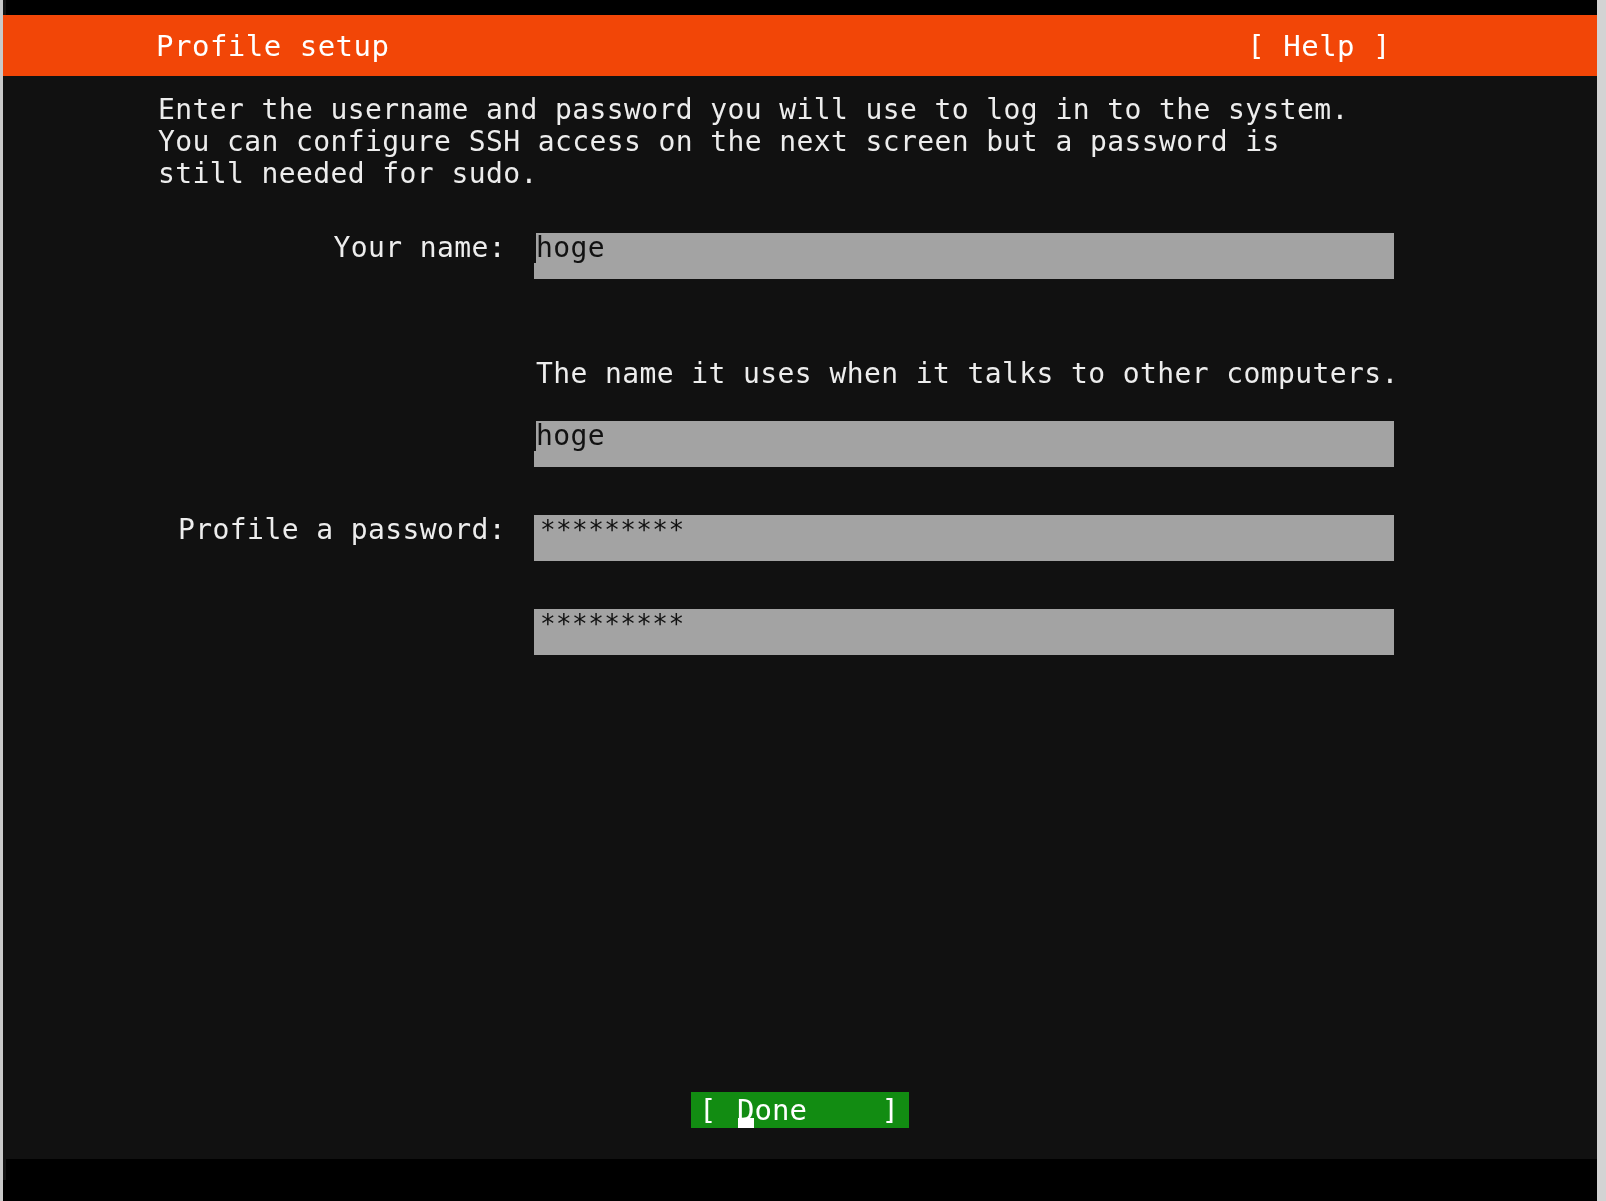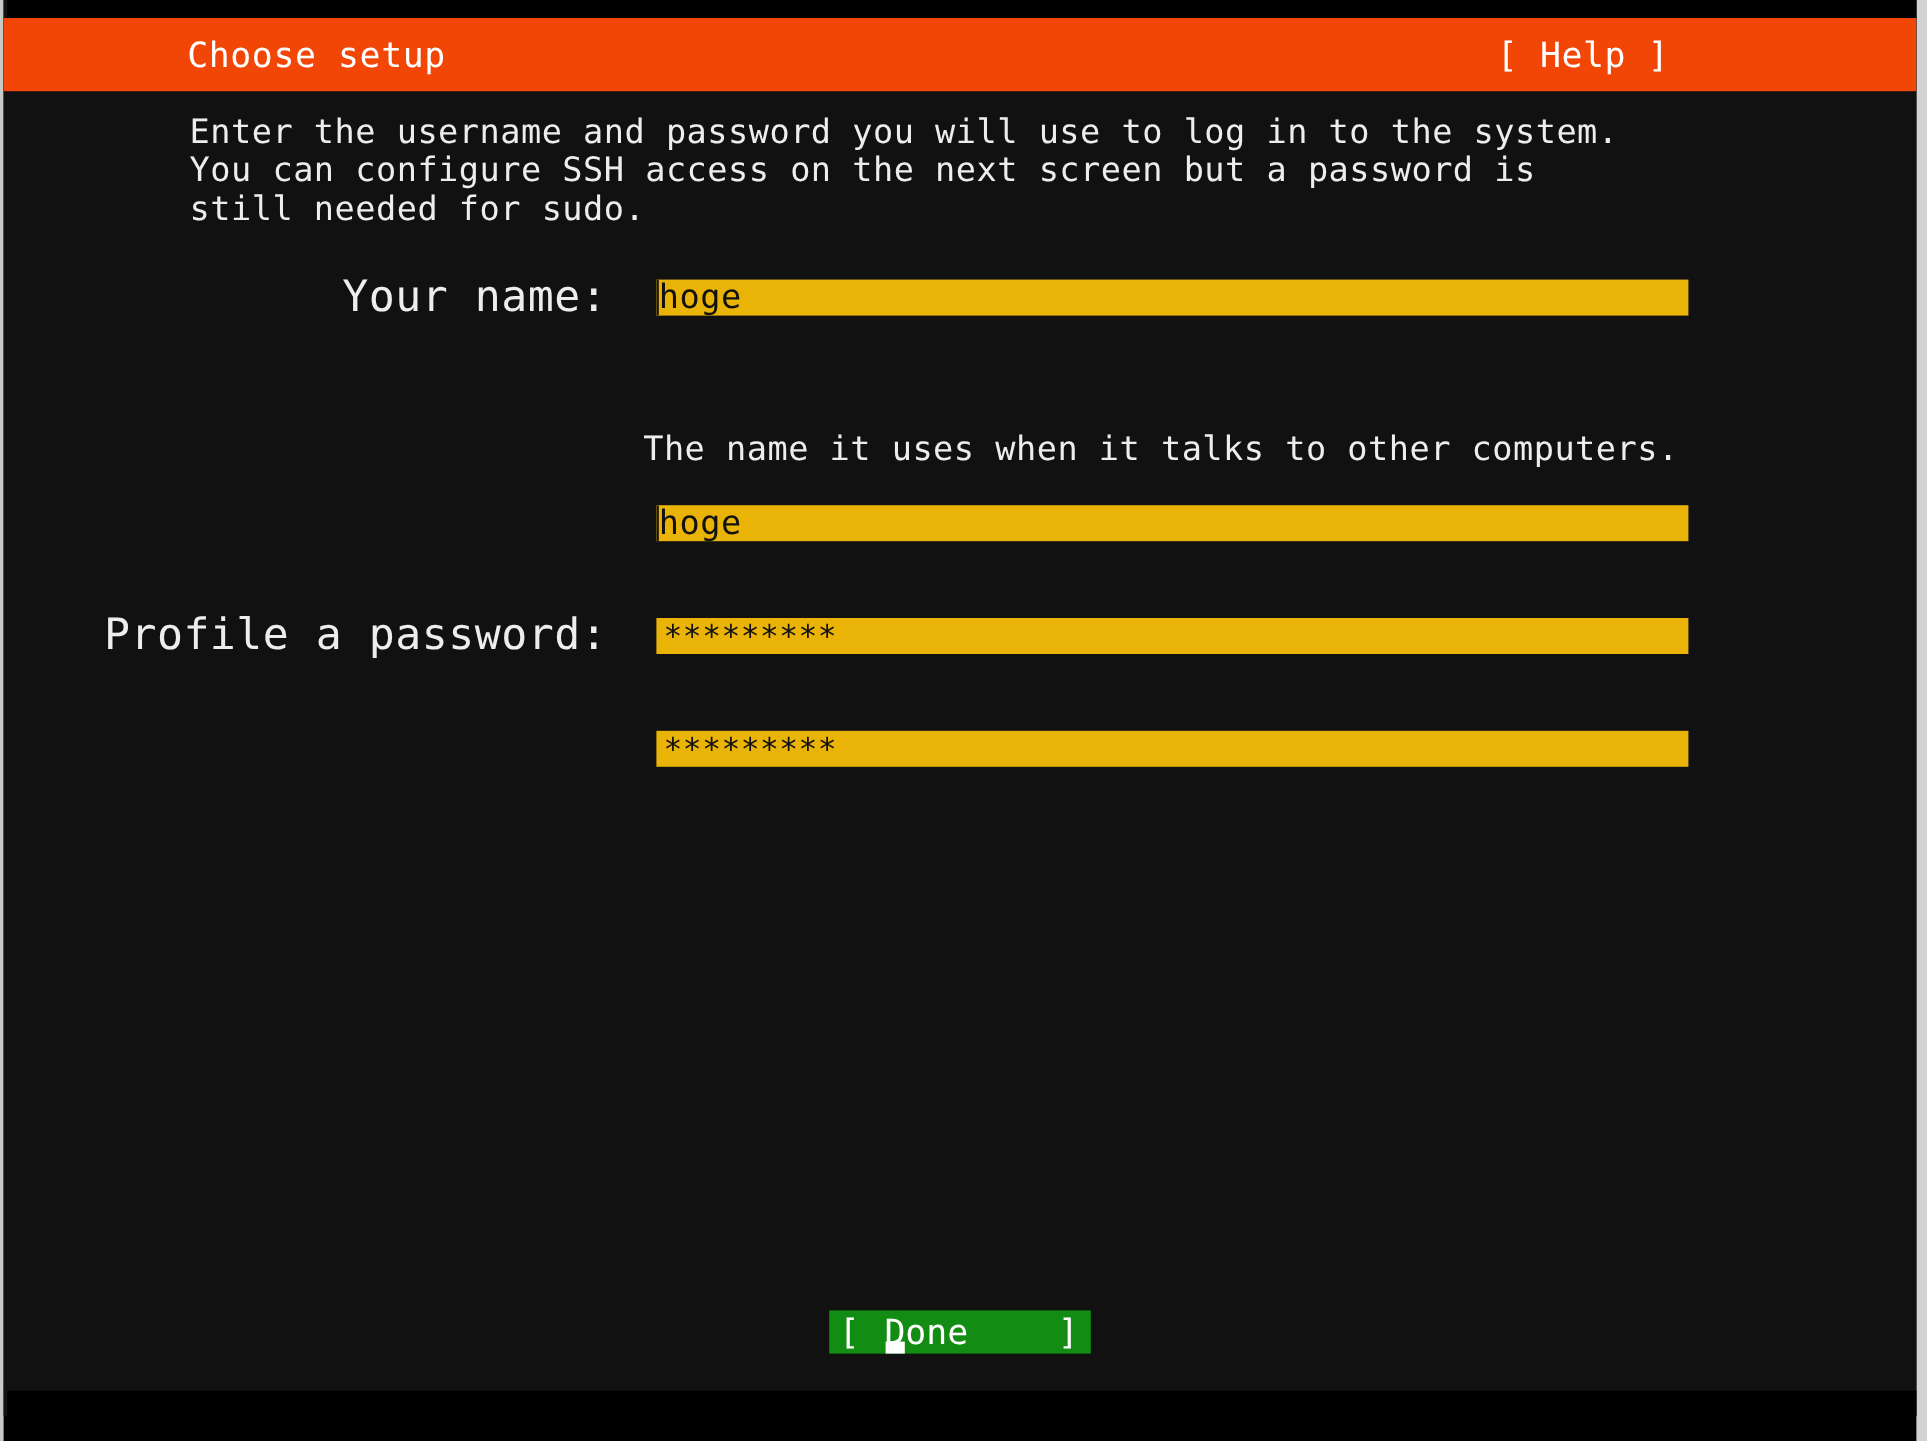--- a/index.html
+++ b/index.html
@@ -115,32 +115,32 @@
     left: 0;
     width: 1594px;
     height: 30px;
   }
   .row .label {
     position: absolute;
     right: 1091px;   
     top: 0;
     white-space: pre;
     color: #ededed;
-    font-size: 36px;
+    font-size: 28px;
     line-height: 30px;
     letter-spacing: 0.4px;
     text-align: right;
   }
   .row .field {
     position: absolute;
-    left: 544px;
+    left: 531px;
     top: 0;
     width: 860px;
-    height: 30px;
-    background: #eab308;
+    height: 46px;
+    background: #a3a3a3;
     color: #111111;
     font-size: 28px;
     line-height: 30px;
     white-space: pre;
     overflow: hidden;
     box-sizing: border-box;
     cursor: text;
   }
   .row .field .val {
     display: inline-block;
@@ -234,21 +234,21 @@
 <div id="screen">
 
   <div class="frame-edge-left"></div>
   <div class="frame-edge-right"></div>
 
   <div id="terminal">
 
     <div class="letterbox-top"></div>
 
     <div id="titlebar">
-      <div class="title">Choose setup</div>
+      <div class="title">Profile setup</div>
       <div class="help">[ Help ]</div>
     </div>
 
     <div id="content">
 
       <div id="intro">Enter the username and password you will use to log in to the system. You can configure SSH access on the next screen but a password is still needed for sudo.</div>
 
       <div class="form">
 
         <div class="row" style="top:27px;">

